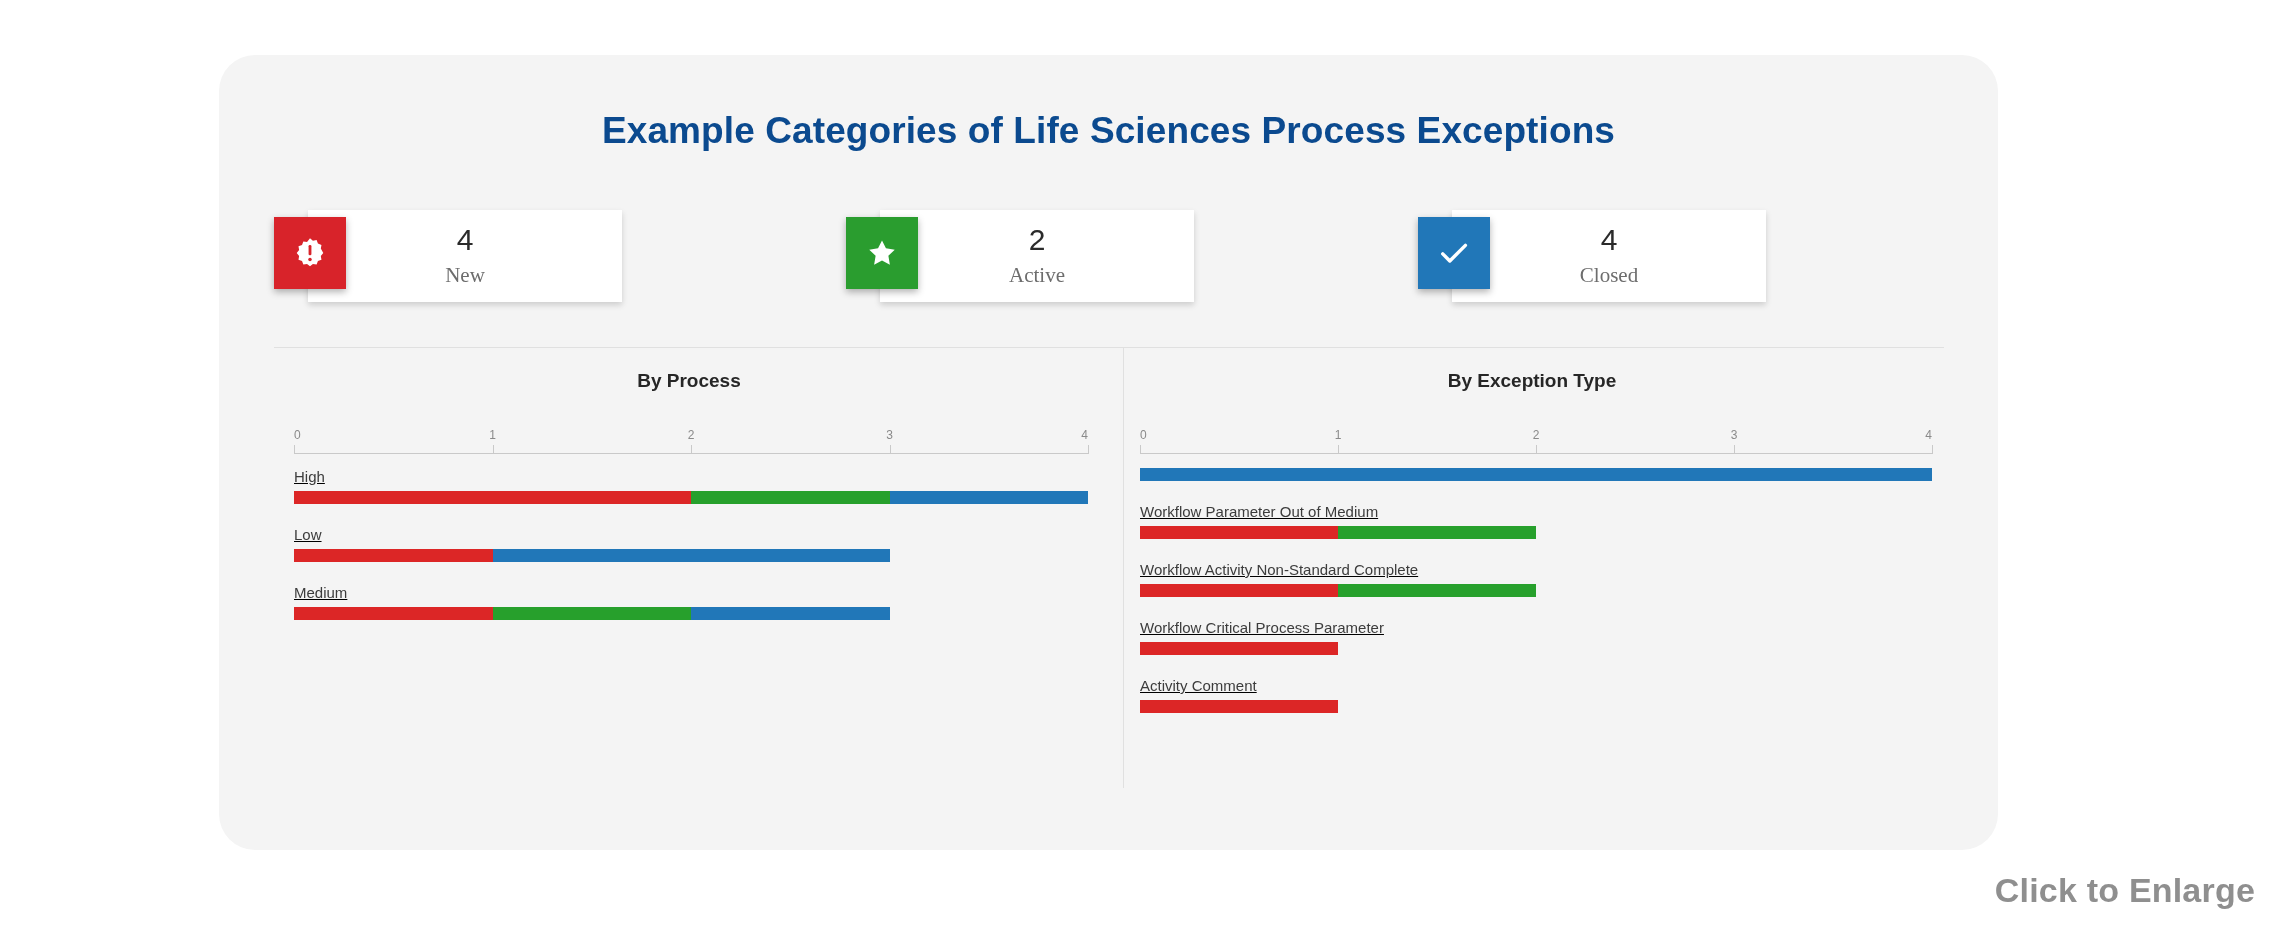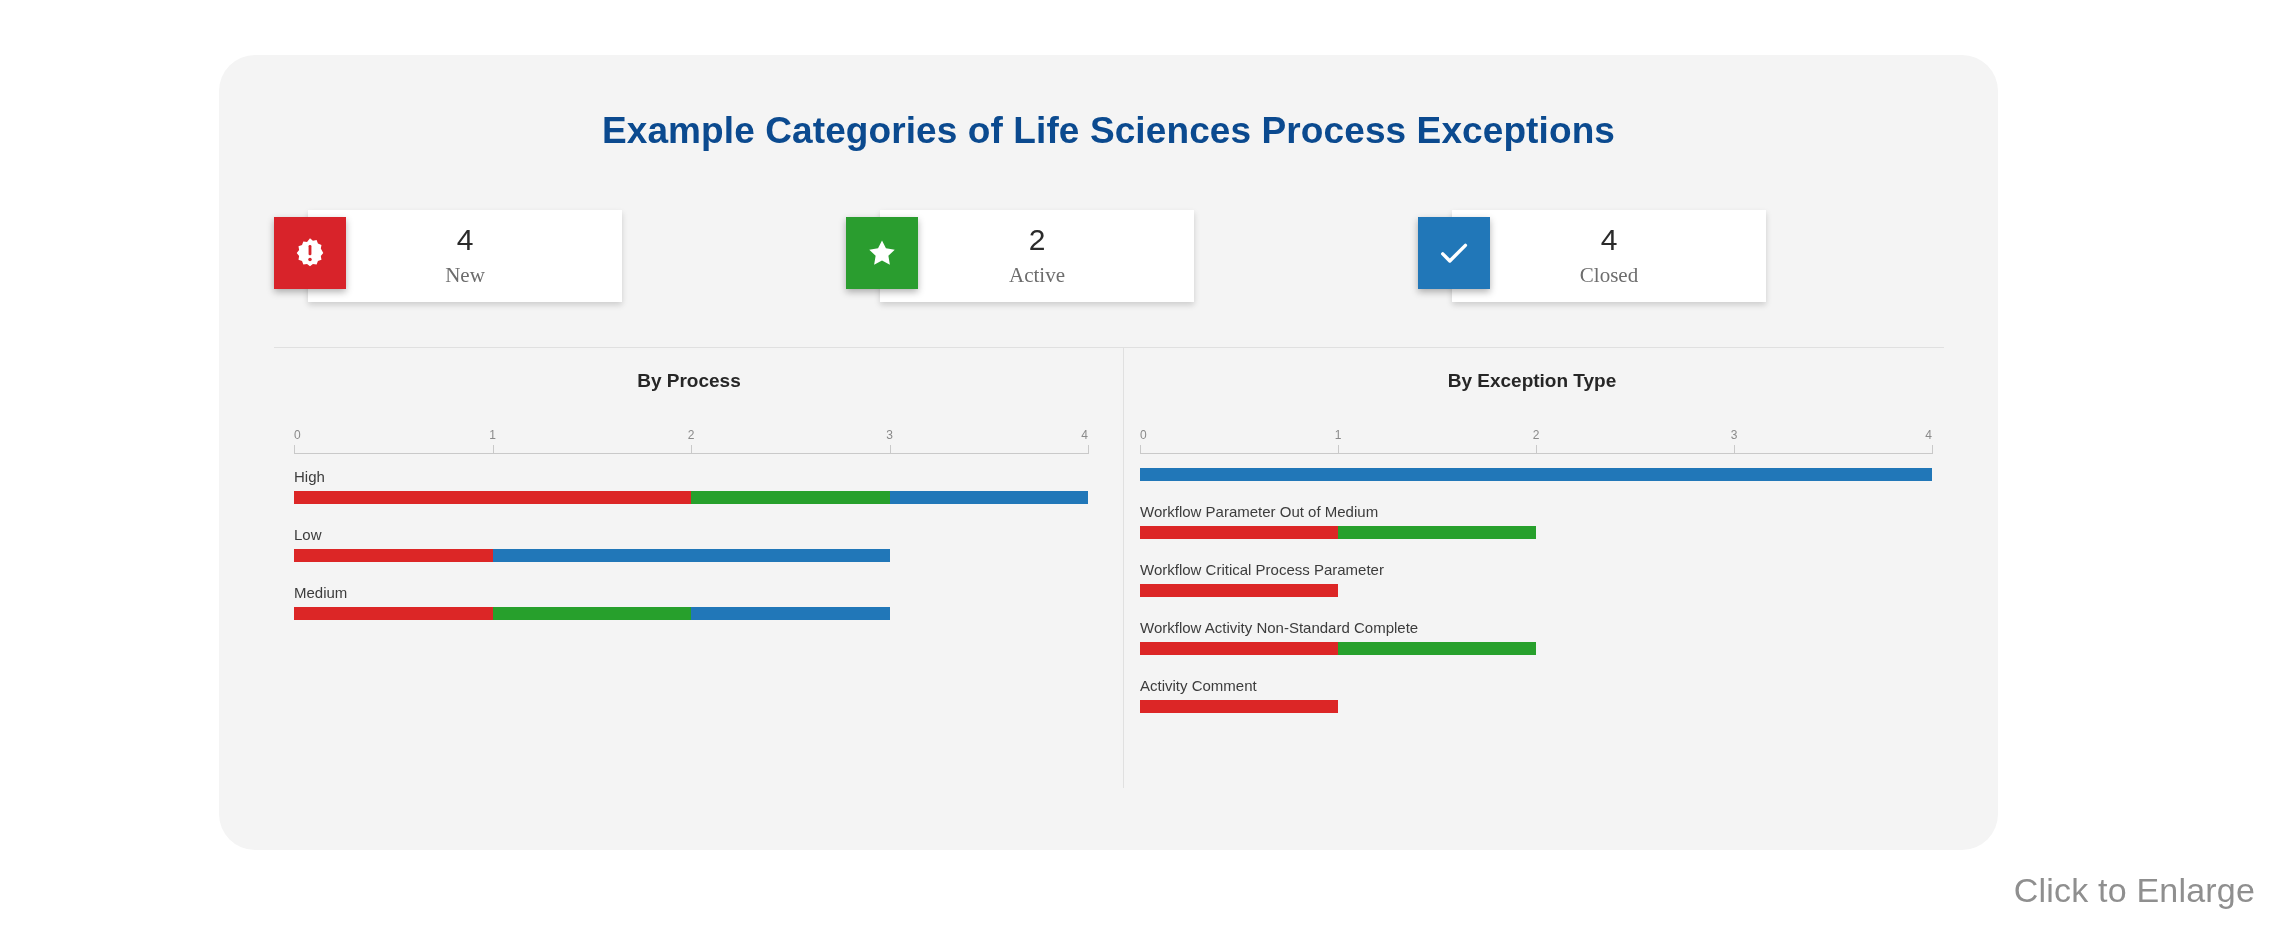--- a/index.html
+++ b/index.html
@@ -178,21 +178,21 @@
     transform: translateX(-50%);
     white-space: nowrap;
   }
   .axis-tick-label.first { transform: translateX(0); }
   .axis-tick-label.last  { transform: translateX(-100%); }
 
   .bar-rows { margin-top: 14px; }
   .chart-panel.left  .bar-rows { margin-left: 20px; width: 794px; }
   .chart-panel.right .bar-rows { margin-left: 13px; width: 792px; }
 
-  .bar-row { margin-bottom: 22px; }
+  .bar-row { margin-bottom: 22px; text-decoration: underline; }
   .bar-row:last-child { margin-bottom: 0; }
 
   .bar-label {
     font-size: 15px;
     color: #3c3c3c;
     margin-bottom: 6px;
     white-space: nowrap;
   }
   .bar-track {
     position: relative;
@@ -204,21 +204,21 @@
     height: 13px;
   }
   .bar-seg { height: 13px; }
 
   
   .click-to-enlarge {
     position: absolute;
     right: 35px;
     bottom: 18px;
     font-size: 34px;
-    font-weight: normal;
+    font-weight: bold;
     color: #8f8f8f;
     letter-spacing: 0.2px;
     margin-left: 8px;
   }
 </style>
 </head>
 <body>
 
 <div id="stage">
 
@@ -357,33 +357,33 @@
             <div class="bar-row">
               <div class="bar-label">Workflow Parameter Out of Medium</div>
               <div class="bar-track">
                 <div class="bar-stack">
                   <div class="bar-seg" style="width: 25%; background: rgb(220, 38, 38);"></div>
                   <div class="bar-seg" style="width: 25%; background: rgb(39, 160, 44);"></div>
                 </div>
               </div>
             </div>
             <div class="bar-row">
+              <div class="bar-label">Workflow Activity Non-Standard Complete</div>
+              <div class="bar-track">
+                <div class="bar-stack">
+                  <div class="bar-seg" style="width: 25%; background: rgb(220, 38, 38);"></div>
+                  <div class="bar-seg" style="width: 25%; background: rgb(39, 160, 44);"></div>
+                </div>
+              </div>
+            </div>
+            <div class="bar-row">
               <div class="bar-label">Workflow Critical Process Parameter</div>
               <div class="bar-track">
                 <div class="bar-stack">
                   <div class="bar-seg" style="width: 25%; background: rgb(220, 38, 38);"></div>
-                </div>
-              </div>
-            </div>
-            <div class="bar-row">
-              <div class="bar-label">Workflow Activity Non-Standard Complete</div>
-              <div class="bar-track">
-                <div class="bar-stack">
-                  <div class="bar-seg" style="width: 25%; background: rgb(220, 38, 38);"></div>
-                  <div class="bar-seg" style="width: 25%; background: rgb(39, 160, 44);"></div>
                 </div>
               </div>
             </div>
             <div class="bar-row">
               <div class="bar-label">Activity Comment</div>
               <div class="bar-track">
                 <div class="bar-stack">
                   <div class="bar-seg" style="width: 25%; background: rgb(220, 38, 38);"></div>
                 </div>
               </div>

